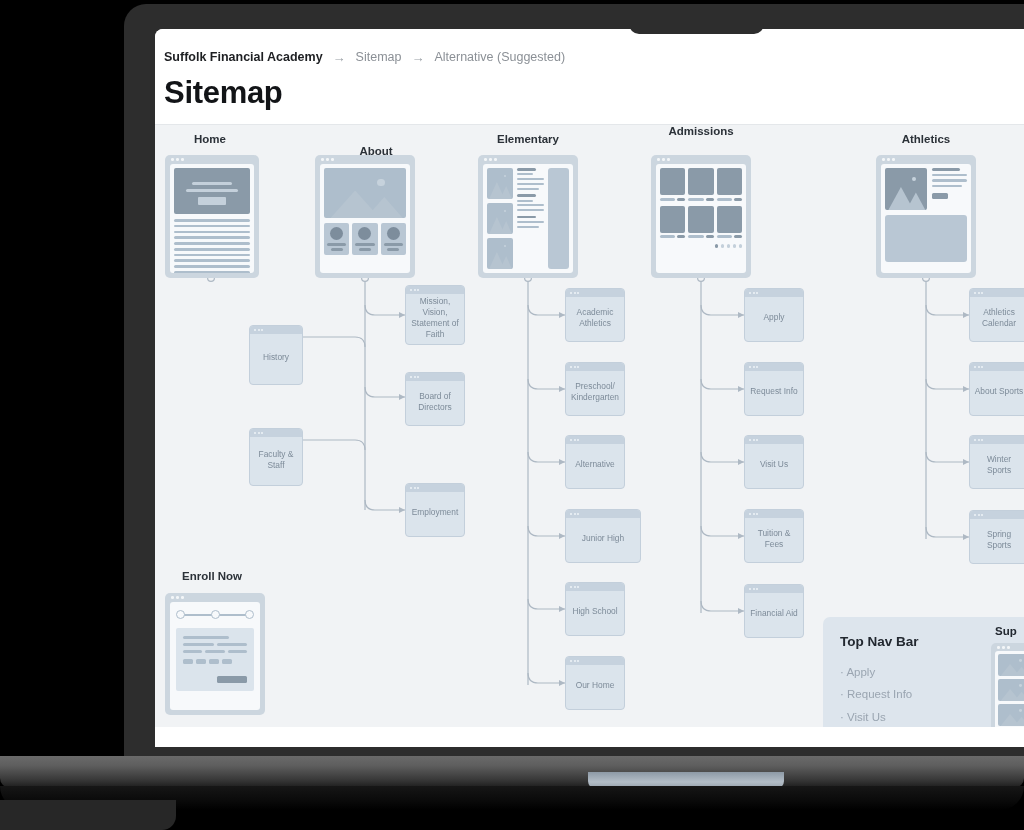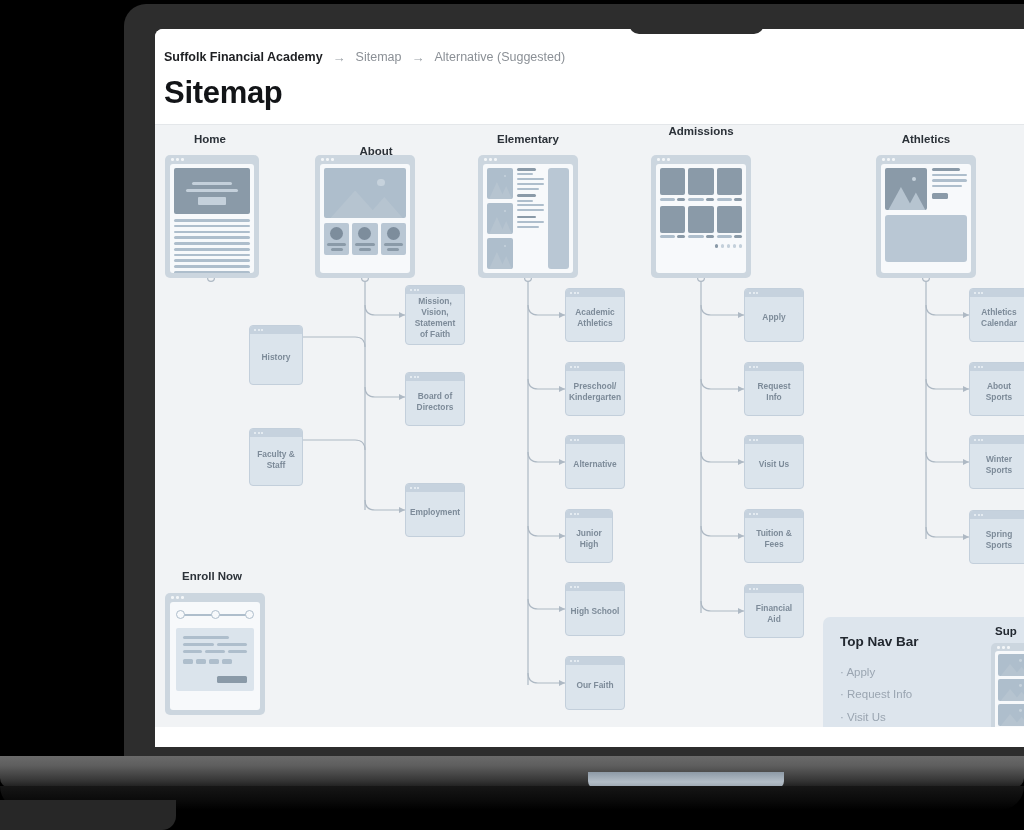--- a/index.html
+++ b/index.html
@@ -199,21 +199,21 @@
     border-radius: 3px 3px 0 0;
     display: flex; align-items: center; gap: 1.6px;
     padding-left: 4px;
   }
   .node .nbar i {
     width: 2px; height: 2px; border-radius: 50%;
     background: #eef3f7; display: block;
   }
   .node span {
     font-size: 8.4px;
-    font-weight: 700;
+    font-weight: 400;
     line-height: 1.32;
     color: #7d8b99;
   }
 
   
   .section-label {
     position: absolute;
     font-size: 11.5px;
     font-weight: 700;
     color: #2b3138;
@@ -586,21 +586,21 @@
           <span>Preschool/ Kindergarten</span>
         </div>
         <div class="node" style="left:410px;top:310px;width:60px;height:54px;">
           <span class="nbar">
               <i></i>
               <i></i>
               <i></i>
             </span>
           <span>Alternative</span>
         </div>
-        <div class="node" style="left:410px;top:384px;width:48px;height:54px;">
+        <div class="node" style="left:410px;top:384px;width:76px;height:54px;">
           <span class="nbar">
               <i></i>
               <i></i>
               <i></i>
             </span>
           <span>Junior High</span>
         </div>
         <div class="node" style="left:410px;top:457px;width:60px;height:54px;">
           <span class="nbar">
               <i></i>
@@ -608,21 +608,21 @@
               <i></i>
             </span>
           <span>High School</span>
         </div>
         <div class="node" style="left:410px;top:531px;width:60px;height:54px;">
           <span class="nbar">
               <i></i>
               <i></i>
               <i></i>
             </span>
-          <span>Our Faith</span>
+          <span>Our Home</span>
         </div>
 
         <div class="node" style="left:589px;top:163px;width:60px;height:54px;">
           <span class="nbar">
               <i></i>
               <i></i>
               <i></i>
             </span>
           <span>Apply</span>
         </div>

